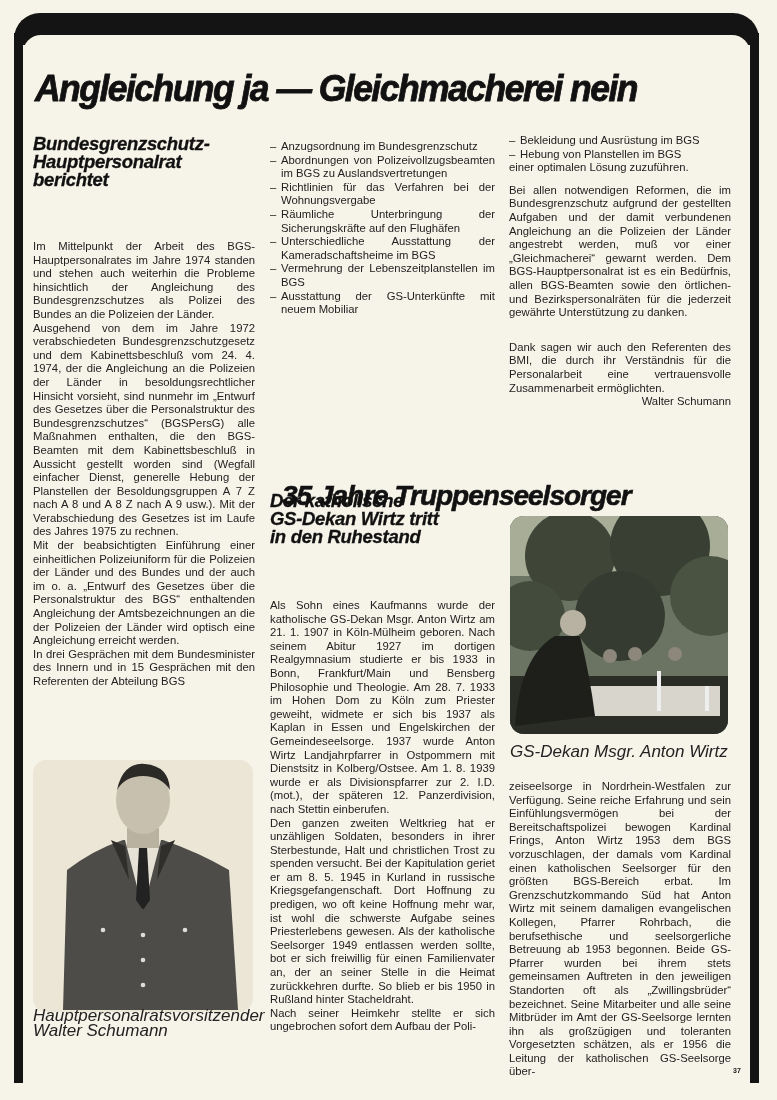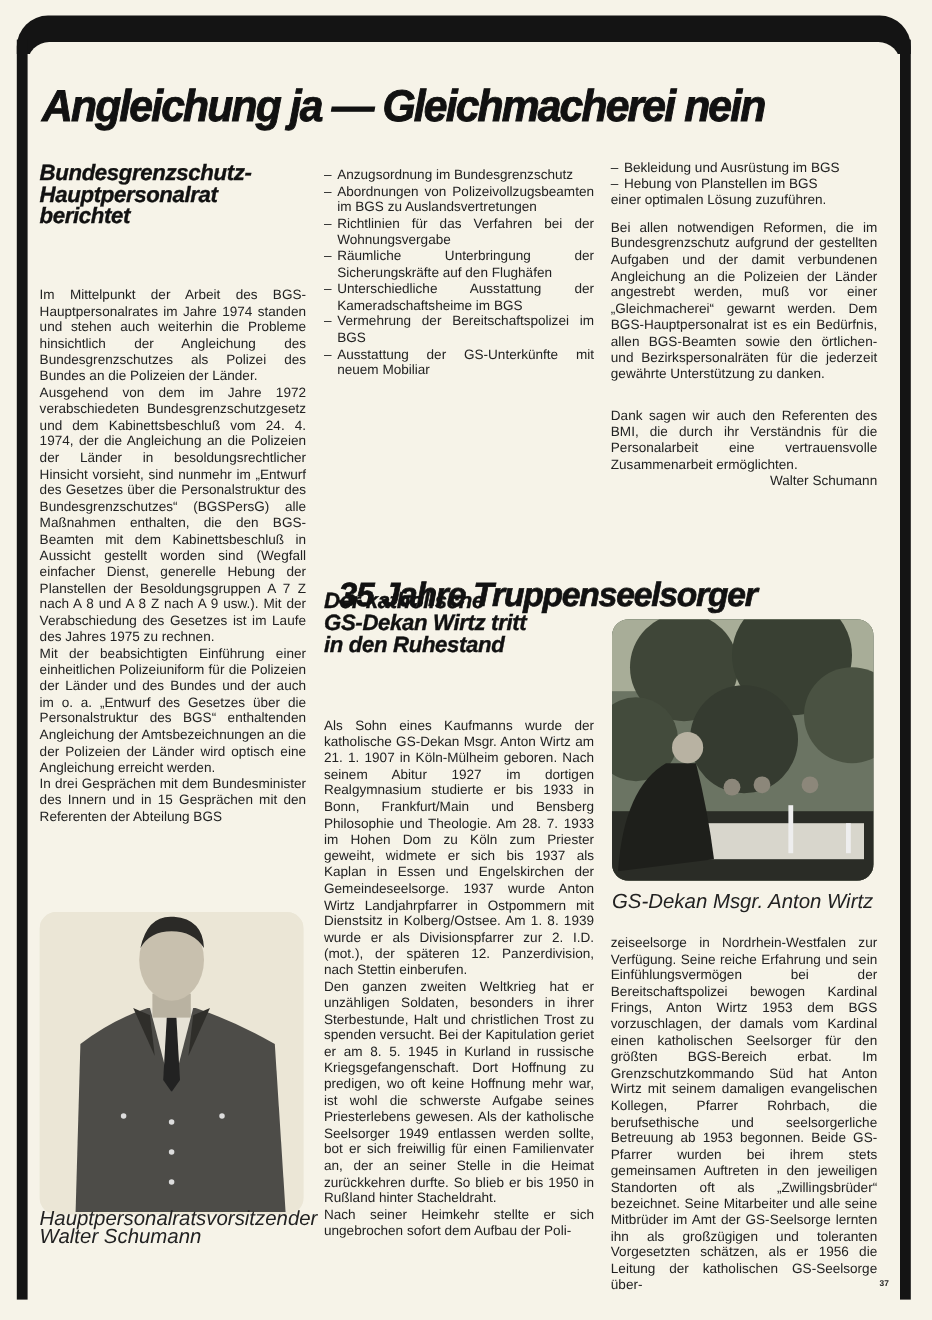--- a/index.html
+++ b/index.html
@@ -142,21 +142,21 @@
   <div>Walter Schumann</div>
 </div>
 
 <div class="col col2" style="top:134px;">
   <ul class="dash-list">
     <li>Anzugsordnung im Bundesgrenzschutz</li>
     <li>Abordnungen von Polizeivollzugsbeamten im BGS zu Auslandsvertretungen</li>
     <li>Richtlinien für das Verfahren bei der Wohnungsvergabe</li>
     <li>Räumliche Unterbringung der Sicherungskräfte auf den Flughäfen</li>
     <li>Unterschiedliche Ausstattung der Kameradschaftsheime im BGS</li>
-    <li>Vermehrung der Bereitschaftspolizei im BGS</li>
+    <li>Vermehrung der Lebenszeitplanstellen im BGS</li>
     <li>Ausstattung der GS-Unterkünfte mit neuem Mobiliar</li>
   </ul>
 </div>
 
 <div class="col col3" style="top:134px;">
   <ul class="dash-list" style="margin-top:0">
     <li>Bekleidung und Ausrüstung im BGS</li>
     <li>Hebung von Planstellen im BGS</li>
   </ul>
   <p>einer optimalen Lösung zuzuführen.</p>

